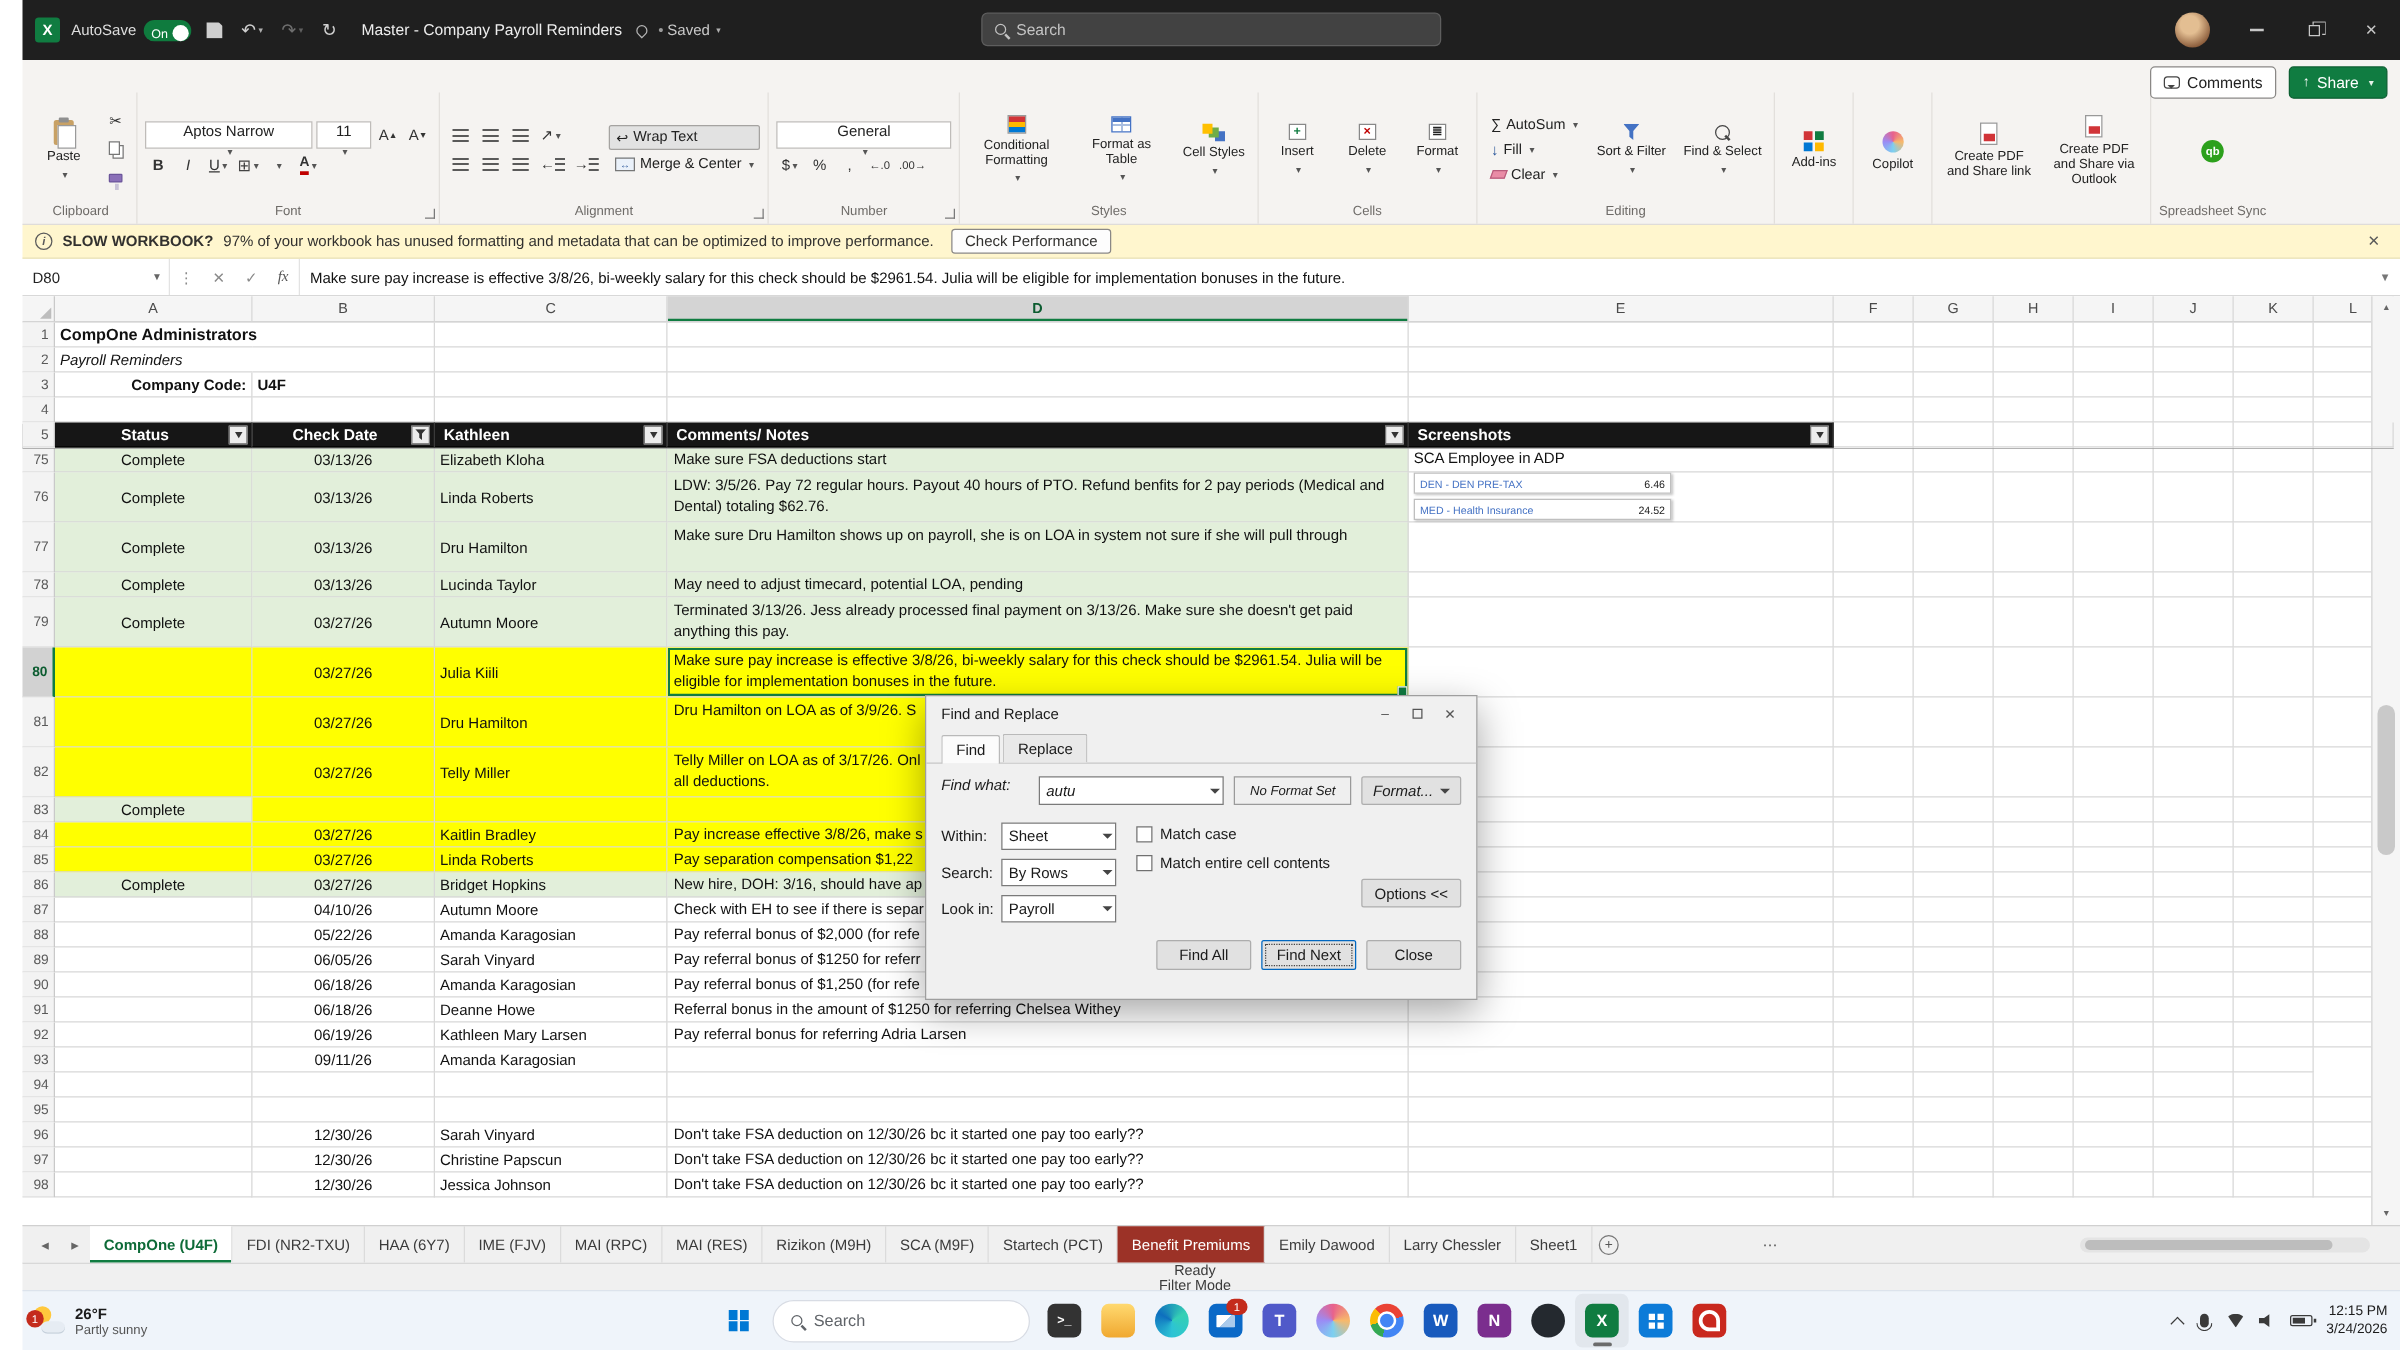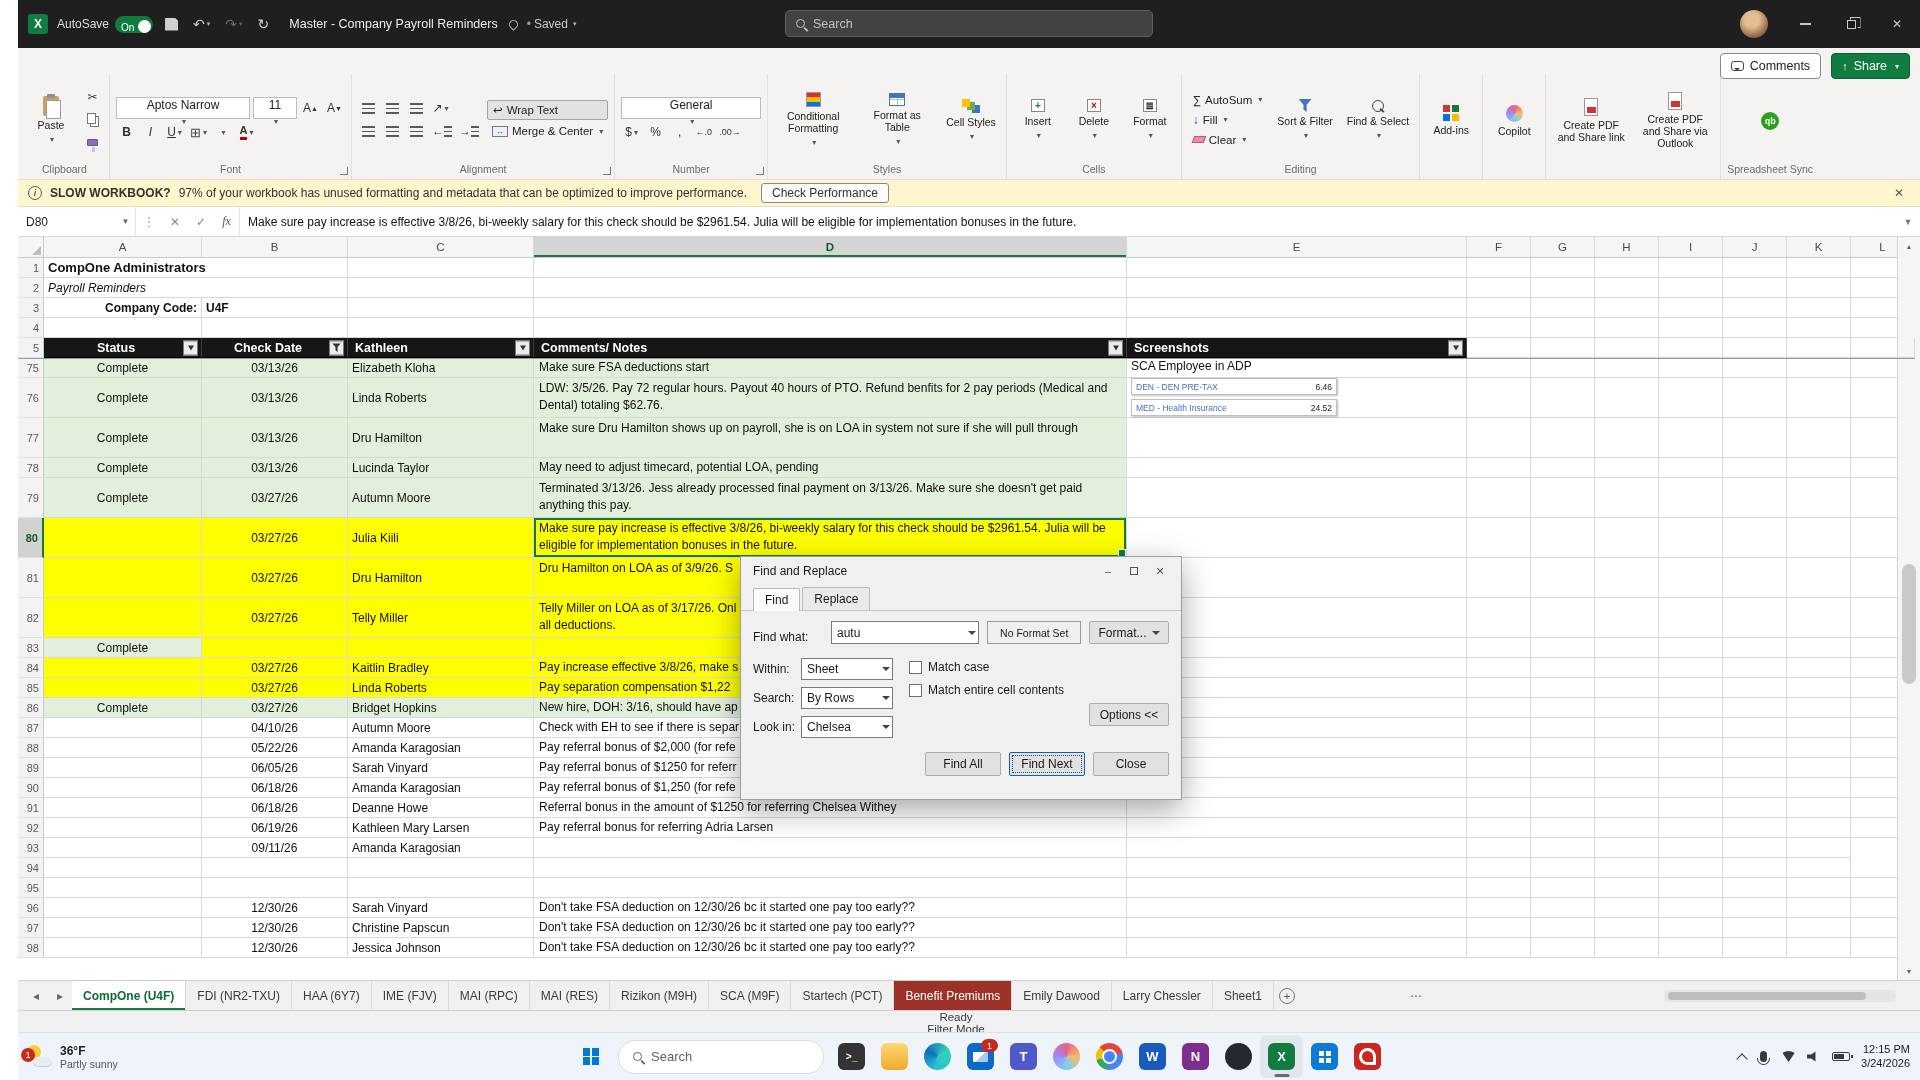--- a/index.html
+++ b/index.html
@@ -146,21 +146,21 @@
   
   .dlg { position:absolute; left:740px; top:556px; width:442px; height:244px; background:#F0F0F0; border:1px solid #9E9E9E; box-shadow:0 10px 30px rgba(0,0,0,.35); z-index:50; font-size:12px; color:#1a1a1a; }
   .dlg-title { height:28px; display:flex; align-items:center; padding:0 8px 0 12px; gap:0; }
   .dlg-title .t { flex:1; font-size:12px; }
   .dlg-ctrl { width:26px; height:20px; display:flex; align-items:center; justify-content:center; color:#555; font-size:11px; }
   .dlg-sq { width:8px; height:8px; border:1px solid #555; }
   .dlg-tabs { padding:2px 12px 0; border-bottom:1px solid #C6C6C6; display:flex; }
   .dtab { padding:4px 11px; border:1px solid #B9B9B9; border-bottom:none; background:#E9E9E9; margin-right:2px; border-radius:2px 2px 0 0; }
   .dtab.active { background:#FBFBFB; position:relative; top:1px; }
   .dlg-body { padding:10px 12px 8px; }
-  .frow1 { display:flex; align-items:flex-end; margin-bottom:14px; }
+  .frow1 { display:flex; align-items:flex-start; margin-bottom:14px;font-style:italic; }
   .flabel { width:80px; }
   .fw-combo { width:152px; height:23px; background:#fff; border:1px solid #7A7A7A; display:flex; align-items:center; justify-content:space-between; padding:0 2px 0 5px; }
   .dca { width:0; height:0; border:4px solid transparent; border-top-color:#444; margin-top:4px; }
   .nofmt { width:96px; height:23px; border:1px solid #9a9a9a; background:#EFEFEF; display:flex; align-items:center; justify-content:center; font-size:10.5px; margin-left:8px; }
   .fmt-btn { width:82px; height:23px; border:1px solid #ADADAD; background:#E1E1E1; display:flex; align-items:center; justify-content:center; gap:5px; margin-left:8px; border-radius:2px; }
   .midrow { display:flex; }
   .ddcol { display:flex; flex-direction:column; gap:7px; }
   .ddrow { display:flex; align-items:center; }
   .ddlabel { width:48px; }
   .dd { width:92px; height:22px; background:#fff; border:1px solid #7A7A7A; display:flex; align-items:center; justify-content:space-between; padding:0 2px 0 5px; }
@@ -1118,21 +1118,21 @@
     </div>
   </div>
 
   <div class="taskbar">
     <div class="weather">
       <span style="position:relative">
           <span class="wbadge">1</span>
           <span class="wicon" style="display:block"></span>
         </span>
       <span class="wtxt">
-          <div class="t1">36°F</div>
+          <div class="t1">26°F</div>
           <div class="t2">Partly sunny</div>
         </span>
     </div>
     <div class="tb-center">
       <span class="tb-start">
           <span class="win-grid">
             <span></span>
             <span></span>
             <span></span>
             <span></span>
@@ -1236,21 +1236,21 @@
           <div class="ddrow">
               <span class="ddlabel">Search:</span>
               <span class="dd">
                 <span>By Rows</span>
                 <span class="dca"></span>
               </span>
             </div>
           <div class="ddrow">
               <span class="ddlabel">Look in:</span>
               <span class="dd">
-                <span>Chelsea</span>
+                <span>Payroll</span>
                 <span class="dca"></span>
               </span>
             </div>
         </div>
         <div class="cbcol">
           <div class="cbrow">
               <span class="cb"></span>
               <span>Match case</span>
             </div>
           <div class="cbrow">

